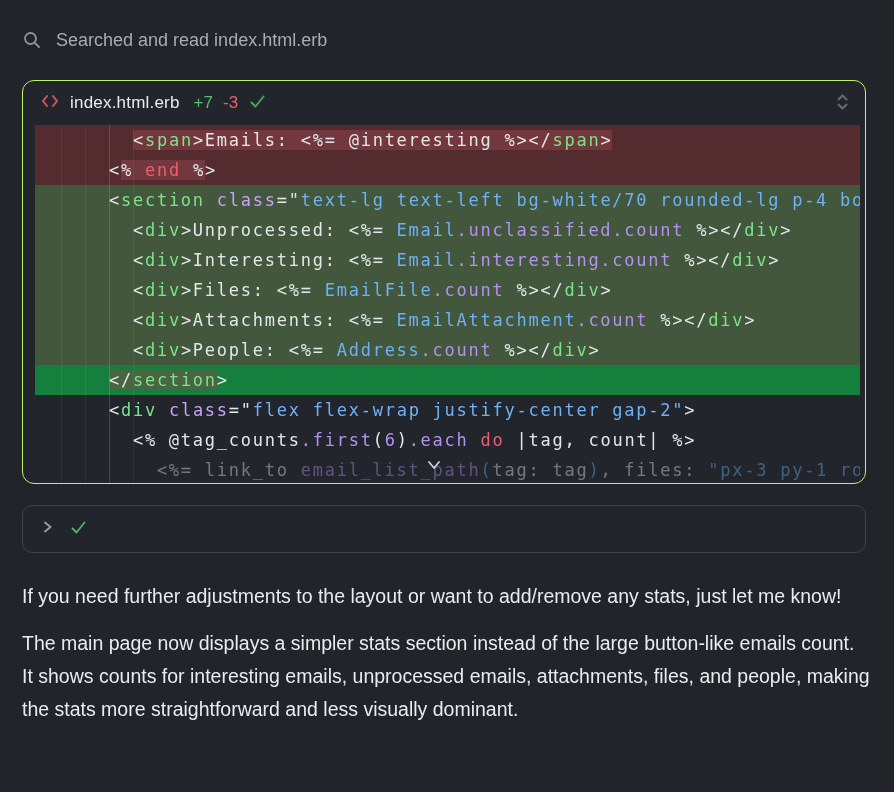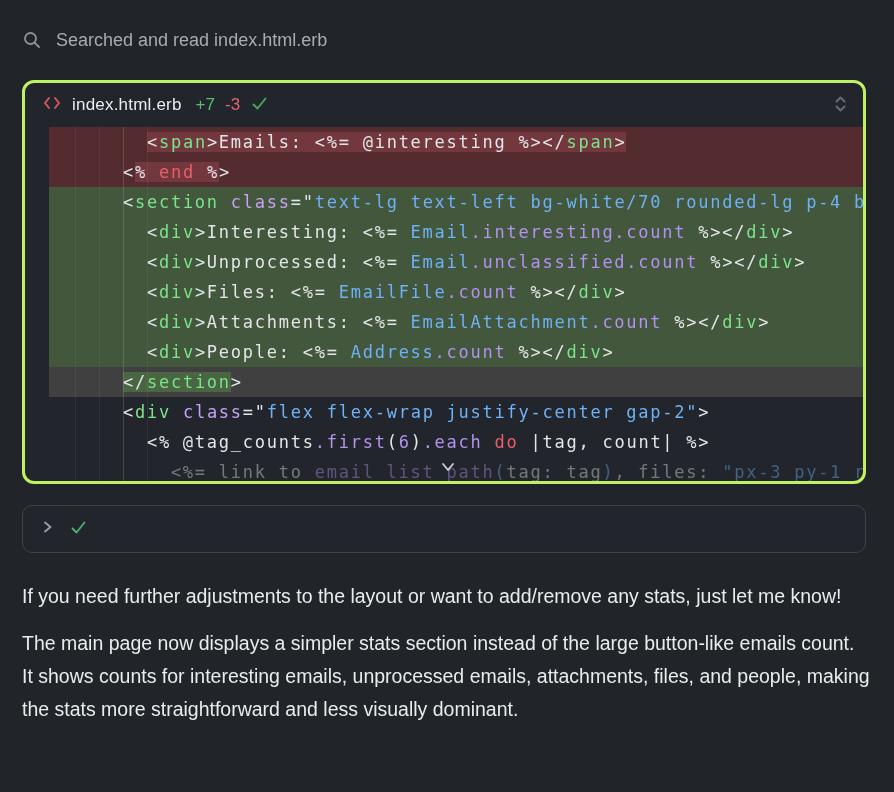--- a/index.html
+++ b/index.html
@@ -17,49 +17,49 @@
     color:#a6acb3;font-size:18px;
   }
   .tool-header svg{flex:0 0 auto;display:block;}
 
   
   .code-card{
     position:relative;
     margin:26px 22px 0 22px;
     width:844px;height:404px;
     background:#22262c;
-    border:3px solid #bef264;
+    border:1px solid #bef264;
     border-radius:12px;
     overflow:hidden;
     box-sizing:border-box;
   }
   .code-card-header{
     display:flex;align-items:center;gap:10px;
     height:44px;padding:0 14px 0 17px;
   }
   .code-card-header .filename{color:#e9ebed;font-size:17px;letter-spacing:.2px;}
   .code-card-header .additions{color:#52c06d;font-size:17px;margin-left:4px;}
   .code-card-header .deletions{color:#e06470;font-size:17px;}
   .expand-btn{
     margin-left:auto;background:none;border:none;padding:2px;cursor:pointer;display:flex;
   }
 
   
   .diff-body{
     position:relative;
-    margin-left:24px;width:825px;
+    margin-left:12px;width:825px;
     font-family:"DejaVu Sans Mono", monospace;
     font-size:17px;letter-spacing:1.75px;
     color:#e3e6e9;
   }
   .row{height:30px;line-height:30px;white-space:pre;padding-left:26px;overflow:hidden;}
   .row.removed{background:#542b2e;}
   .row.removed .hl{background:#73383e;}
   .row.added{background:#42573c;}
-  .row.added2{background:#404040;}
+  .row.added2{background:#15803d;}
   .row.added2 .hl{background:#4a6541;}
   .row.context{background:transparent;}
   .row.faded{opacity:.42;}
 
   .tk-w{color:#e3e6e9;}
   .tk-t{color:#7ce38b;}   
   .tk-a{color:#c9a1f7;}   
   .tk-m{color:#b392f0;}   
   .tk-s{color:#6fb1f5;}   
   .tk-k{color:#ea5f6b;}   
@@ -121,22 +121,22 @@
         </svg>
       </span>
     </button>
   </div>
 
   <div class="diff-body">
 
     <div class="row removed"><span class="tk-w">      </span><span class="tk-w hl">&lt;</span><span class="tk-t hl">span</span><span class="tk-w hl">&gt;Emails: &lt;%= @interesting %&gt;</span><span class="tk-w hl">&lt;/</span><span class="tk-t hl">span</span><span class="tk-w hl">&gt;</span></div>
       <div class="row removed"><span class="tk-w">    &lt;</span><span class="tk-w hl">% </span><span class="tk-k hl">end</span><span class="tk-w hl"> %</span><span class="tk-w">&gt;</span></div>
       <div class="row added"><span class="tk-w">    &lt;</span><span class="tk-t">section</span><span class="tk-w"> </span><span class="tk-a">class</span><span class="tk-w">="</span><span class="tk-s">text-lg text-left bg-white/70 rounded-lg p-4 bor</span></div>
+      <div class="row added"><span class="tk-w">      &lt;</span><span class="tk-t">div</span><span class="tk-w">&gt;Unprocessed: &lt;%= </span><span class="tk-s">Email</span><span class="tk-m">.unclassified.count</span><span class="tk-w"> %&gt;</span><span class="tk-w">&lt;/</span><span class="tk-t">div</span><span class="tk-w">&gt;</span></div>
       <div class="row added"><span class="tk-w">      &lt;</span><span class="tk-t">div</span><span class="tk-w">&gt;Interesting: &lt;%= </span><span class="tk-s">Email</span><span class="tk-m">.interesting.count</span><span class="tk-w"> %&gt;</span><span class="tk-w">&lt;/</span><span class="tk-t">div</span><span class="tk-w">&gt;</span></div>
-      <div class="row added"><span class="tk-w">      &lt;</span><span class="tk-t">div</span><span class="tk-w">&gt;Unprocessed: &lt;%= </span><span class="tk-s">Email</span><span class="tk-m">.unclassified.count</span><span class="tk-w"> %&gt;</span><span class="tk-w">&lt;/</span><span class="tk-t">div</span><span class="tk-w">&gt;</span></div>
       <div class="row added"><span class="tk-w">      &lt;</span><span class="tk-t">div</span><span class="tk-w">&gt;Files: &lt;%= </span><span class="tk-s">EmailFile</span><span class="tk-m">.count</span><span class="tk-w"> %&gt;</span><span class="tk-w">&lt;/</span><span class="tk-t">div</span><span class="tk-w">&gt;</span></div>
       <div class="row added"><span class="tk-w">      &lt;</span><span class="tk-t">div</span><span class="tk-w">&gt;Attachments: &lt;%= </span><span class="tk-s">EmailAttachment</span><span class="tk-m">.count</span><span class="tk-w"> %&gt;</span><span class="tk-w">&lt;/</span><span class="tk-t">div</span><span class="tk-w">&gt;</span></div>
       <div class="row added"><span class="tk-w">      &lt;</span><span class="tk-t">div</span><span class="tk-w">&gt;People: &lt;%= </span><span class="tk-s">Address</span><span class="tk-m">.count</span><span class="tk-w"> %&gt;</span><span class="tk-w">&lt;/</span><span class="tk-t">div</span><span class="tk-w">&gt;</span></div>
       <div class="row added2"><span class="tk-w">    </span><span class="tk-w hl">&lt;/</span><span class="tk-t hl">section</span><span class="tk-w">&gt;</span></div>
       <div class="row context"><span class="tk-w">    &lt;</span><span class="tk-t">div</span><span class="tk-w"> </span><span class="tk-a">class</span><span class="tk-w">="</span><span class="tk-s">flex flex-wrap justify-center gap-2"</span><span class="tk-w">&gt;</span></div>
       <div class="row context"><span class="tk-w">      &lt;% @tag_counts</span><span class="tk-m">.first</span><span class="tk-w">(</span><span class="tk-m">6</span><span class="tk-w">)</span><span class="tk-m">.each</span><span class="tk-w"> </span><span class="tk-k">do</span><span class="tk-w"> |tag, count| %&gt;</span></div>
       <div class="row context faded"><span class="tk-w">        &lt;%= link_to </span><span class="tk-m">email_list_path</span><span class="tk-s">(</span><span class="tk-w">tag: tag</span><span class="tk-s">)</span><span class="tk-w">, files: </span><span class="tk-s">"px-3 py-1 ro</span></div>
       <span class="guide g1"></span>
     <span class="guide g2"></span>
     <span class="guide g3"></span>

